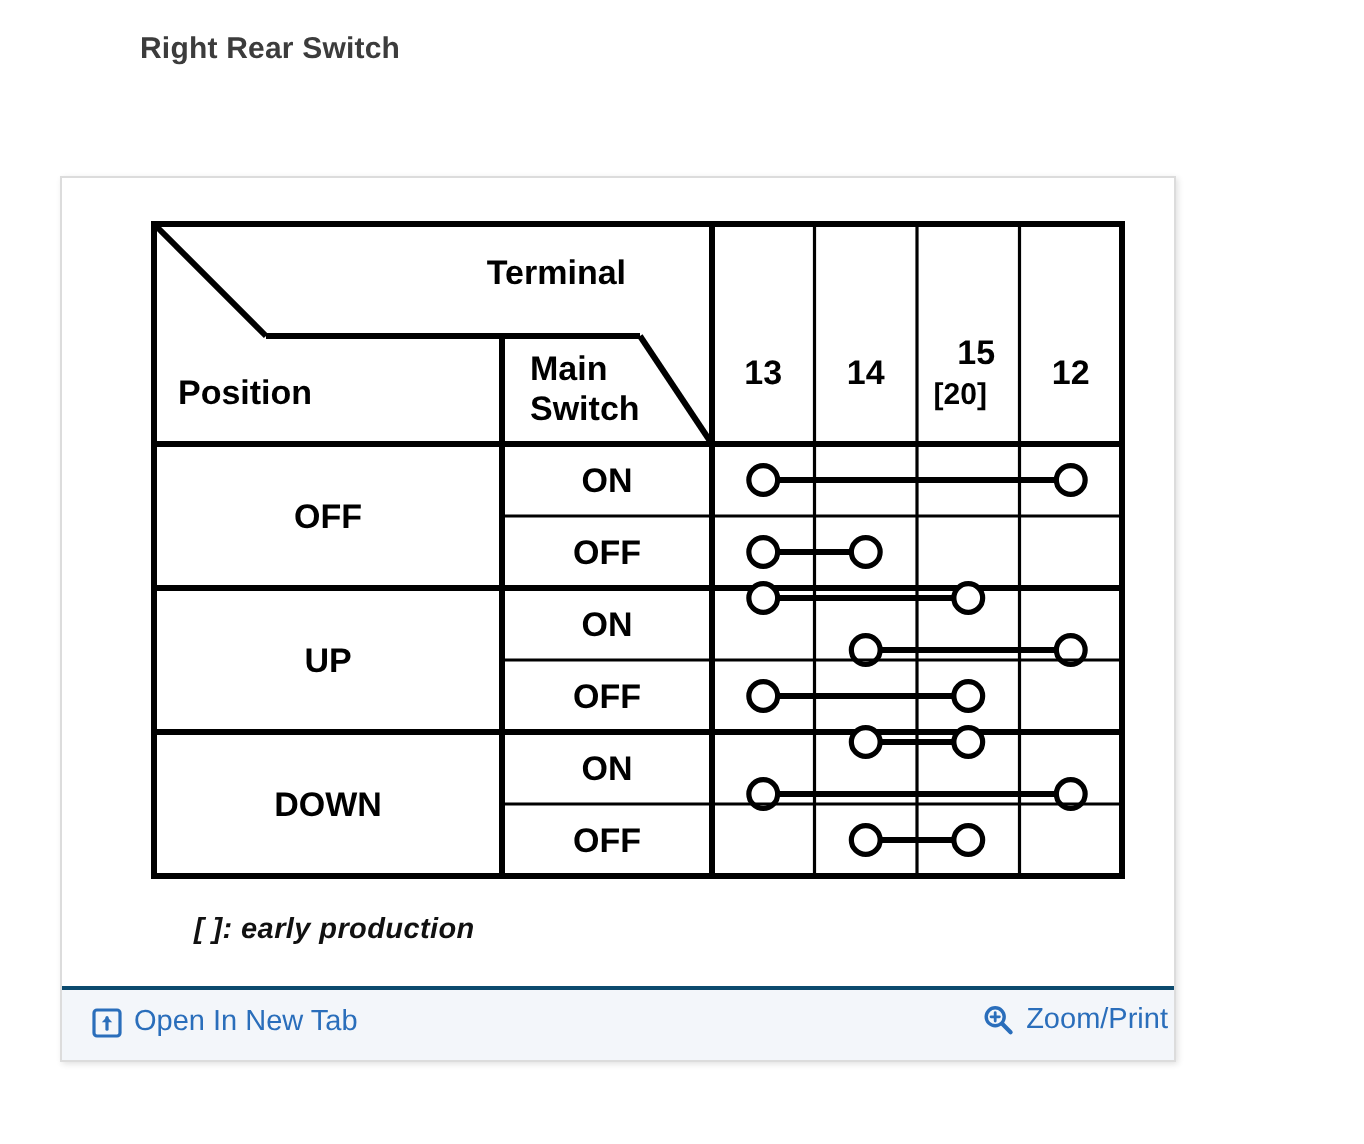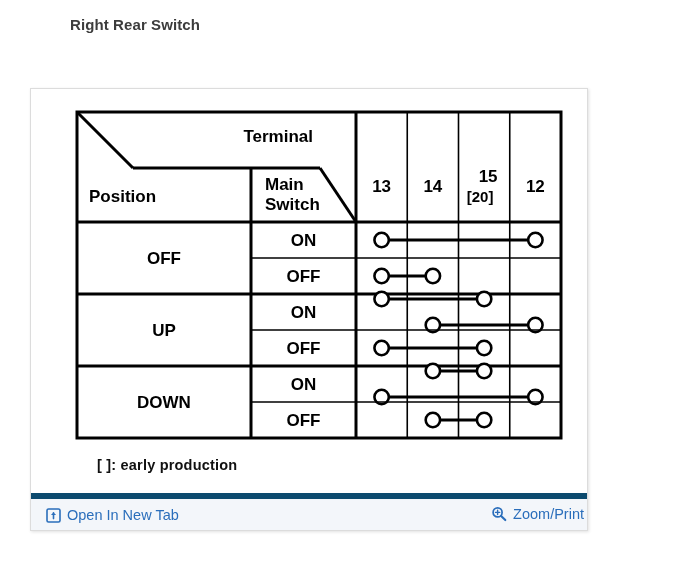--- a/index.html
+++ b/index.html
@@ -71,31 +71,32 @@
   
   .caption {
     position: absolute;
     left: 66px;
     top: 368px;
     font-size: 14.5px;
     font-weight: bold;
     color: #111111;
     white-space: nowrap;
     letter-spacing: 0.2px;
+    font-style: italic;
   }
 
   
   .footer {
     position: absolute;
     left: 0;
     bottom: 0;
     width: 556px;
     height: 37px;
     background: #f3f6fa;
-    border-top: 6px solid #0c4a6e;
+    border-top: 2px solid #0c4a6e;
     box-sizing: border-box;
   }
   .footer-link {
     position: absolute;
     display: flex;
     align-items: center;
     gap: 6px;
     color: #2a6ebb;
     font-size: 14.5px;
     text-decoration: none;

